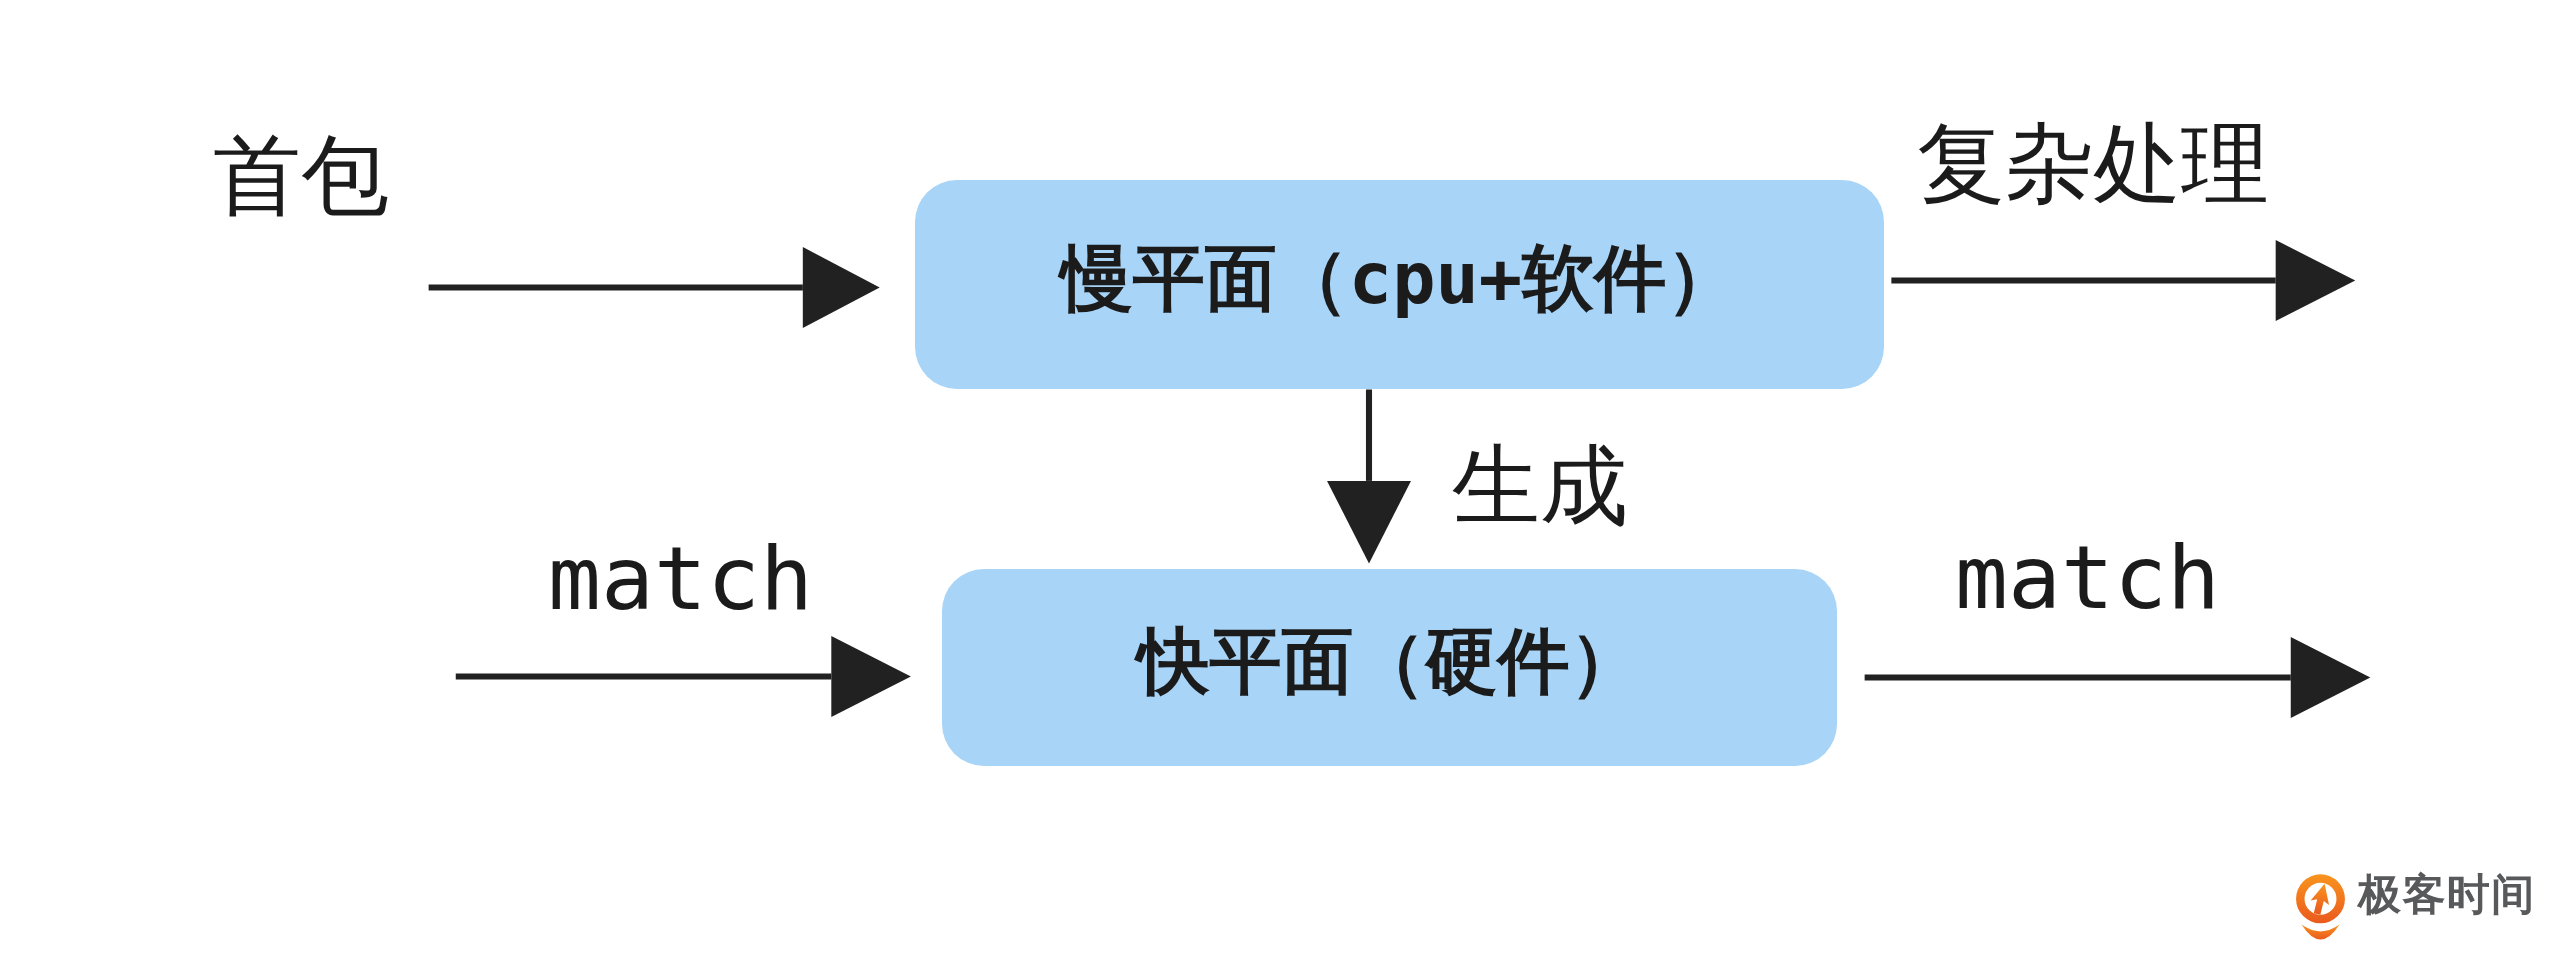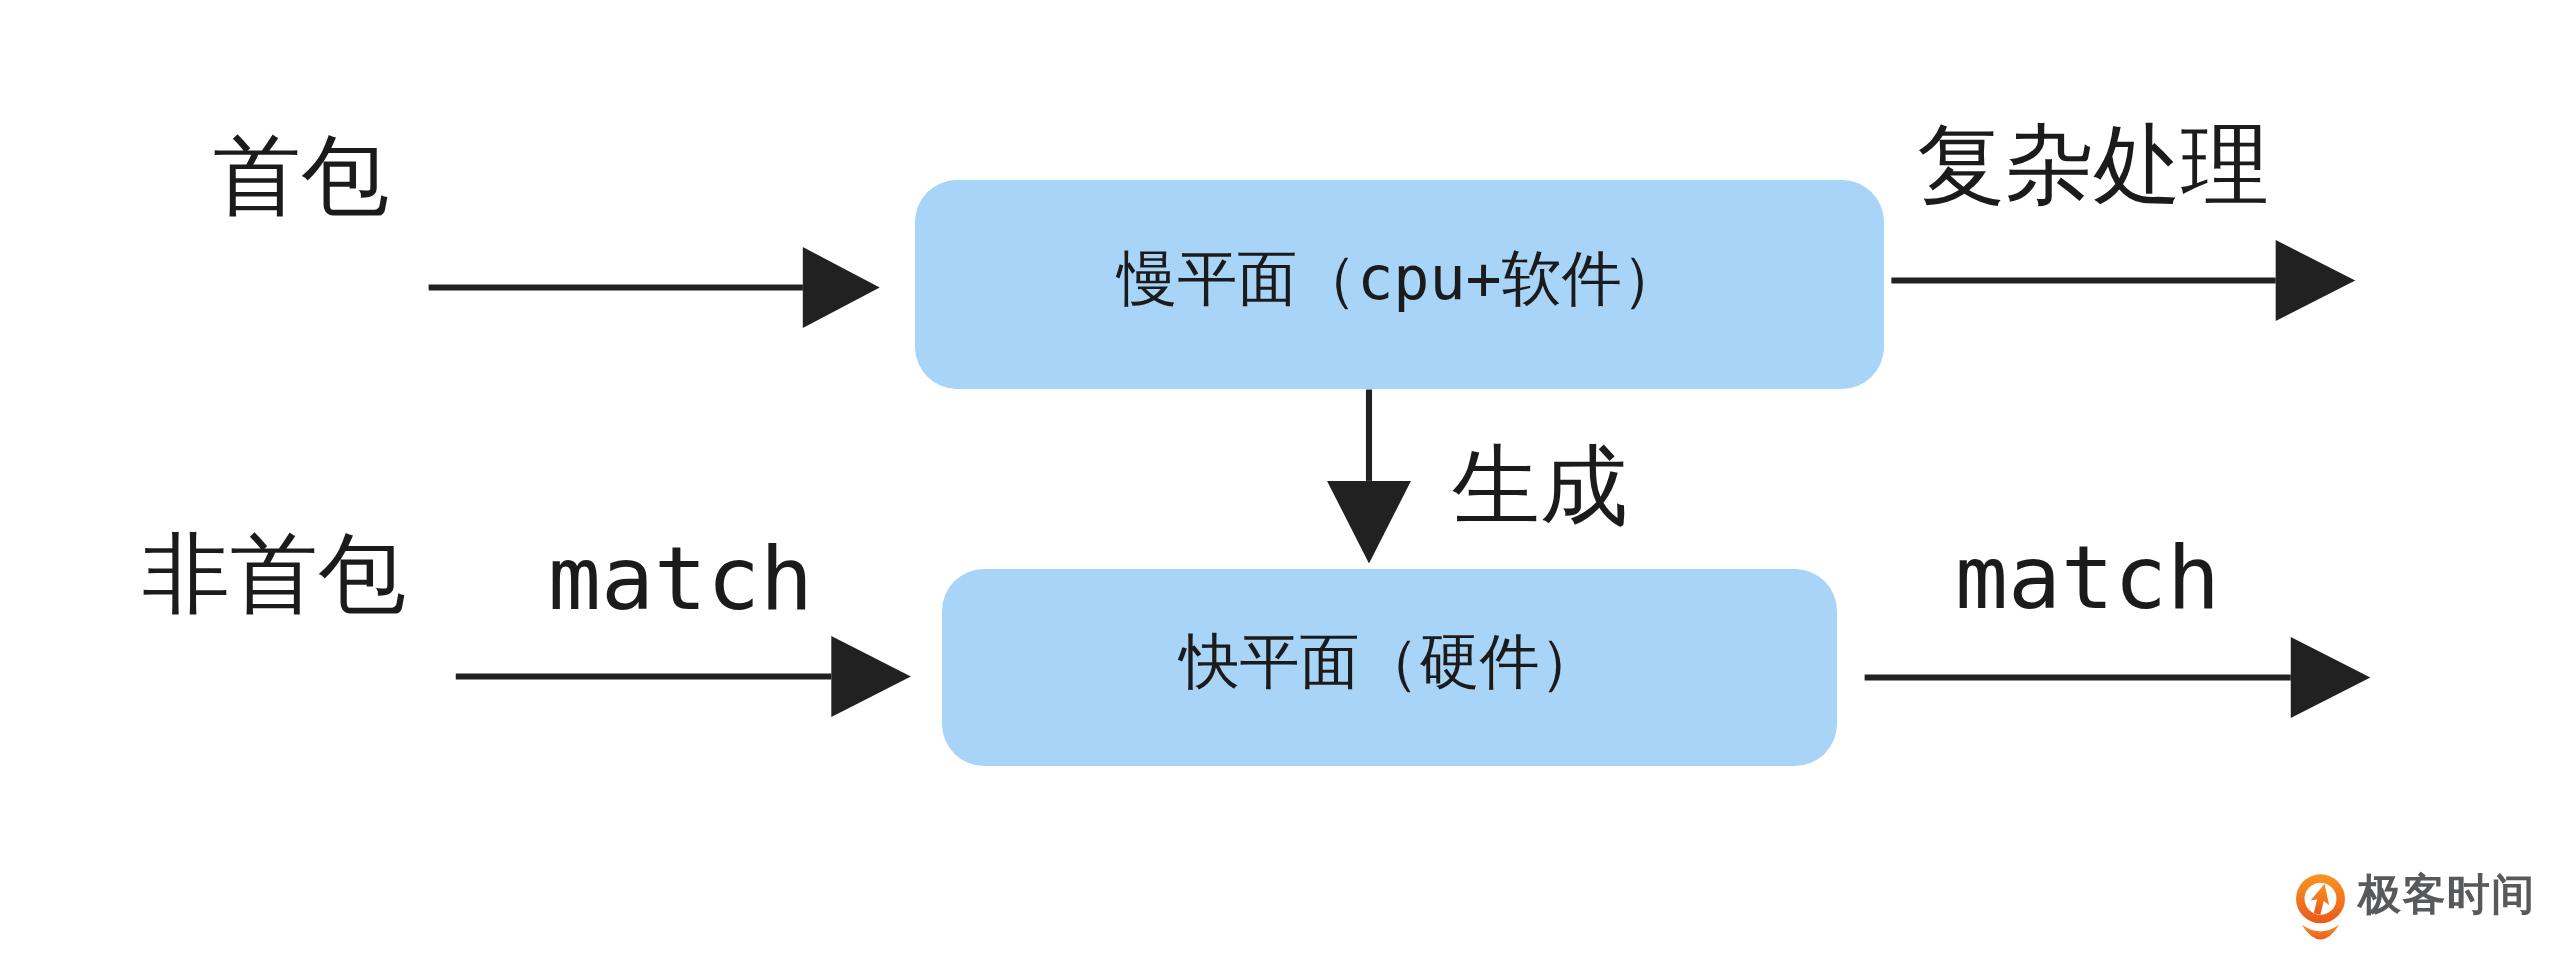--- a/index.html
+++ b/index.html
@@ -32,32 +32,32 @@
   }
   .node{
     position:absolute;
     background:var(--node-fill);
     border-radius:42px;
     display:flex;
     align-items:center;
     justify-content:center;
   }
   .node .node-label{
-    font-size:60px;
+    font-size:72px;
     line-height:1;
-    font-weight:400;
+    font-weight:700;
     white-space:nowrap;
     color:var(--diagram-text);
     transform:translateY(-6.8px);
   }
   #slow-plane-node{left:915px;top:180px;width:969px;height:209px;}
   #fast-plane-node{left:942px;top:569px;width:895px;height:197px;}
 
   #first-packet-label{left:213px;top:132px;}
-  #complex-processing-label{left:1917px;top:121px;}
+  #complex-processing-label{left:1917px;top:121px;font-family:Liberation Serif, serif;}
   #non-first-packet-label{left:142px;top:530px;}
   #match-label{left:524px;top:535px;margin-left:24px;}
   #action-label{left:1955px;top:534px;}
   #generate-label{left:1452px;top:442px;}
 
   .arrow-svg{position:absolute;overflow:visible;}
   #first-packet-arrow{left:424px;top:243px;}
   #complex-processing-arrow{left:1889px;top:236px;}
   #generate-arrow{left:1325px;top:386px;}
   #match-arrow{left:451px;top:632px;}
@@ -106,21 +106,20 @@
     <polygon class="arrow-head" points="572,6 572,126 690,66"></polygon>
   </svg>
 
   <svg class="arrow-svg" id="generate-arrow" width="88" height="183" viewBox="0 0 130 270">
     <line class="arrow-line" x1="65" y1="5" x2="65" y2="140"></line>
     <polygon class="arrow-head" points="3,140 127,140 65,262"></polygon>
   </svg>
 
   <div class="lbl" id="generate-label">生成</div>
 
-  <div class="lbl" id="non-first-packet-label">非首包</div>
 
   <div class="lbl" id="match-label">match</div>
 
   <svg class="arrow-svg" id="match-arrow" width="468" height="89" viewBox="0 0 690 132">
     <line class="arrow-line" x1="5" y1="66" x2="562" y2="66"></line>
     <polygon class="arrow-head" points="562,6 562,126 680,66"></polygon>
   </svg>
 
   <div class="node" id="fast-plane-node">
     <div class="node-label">快平面（硬件）</div>

